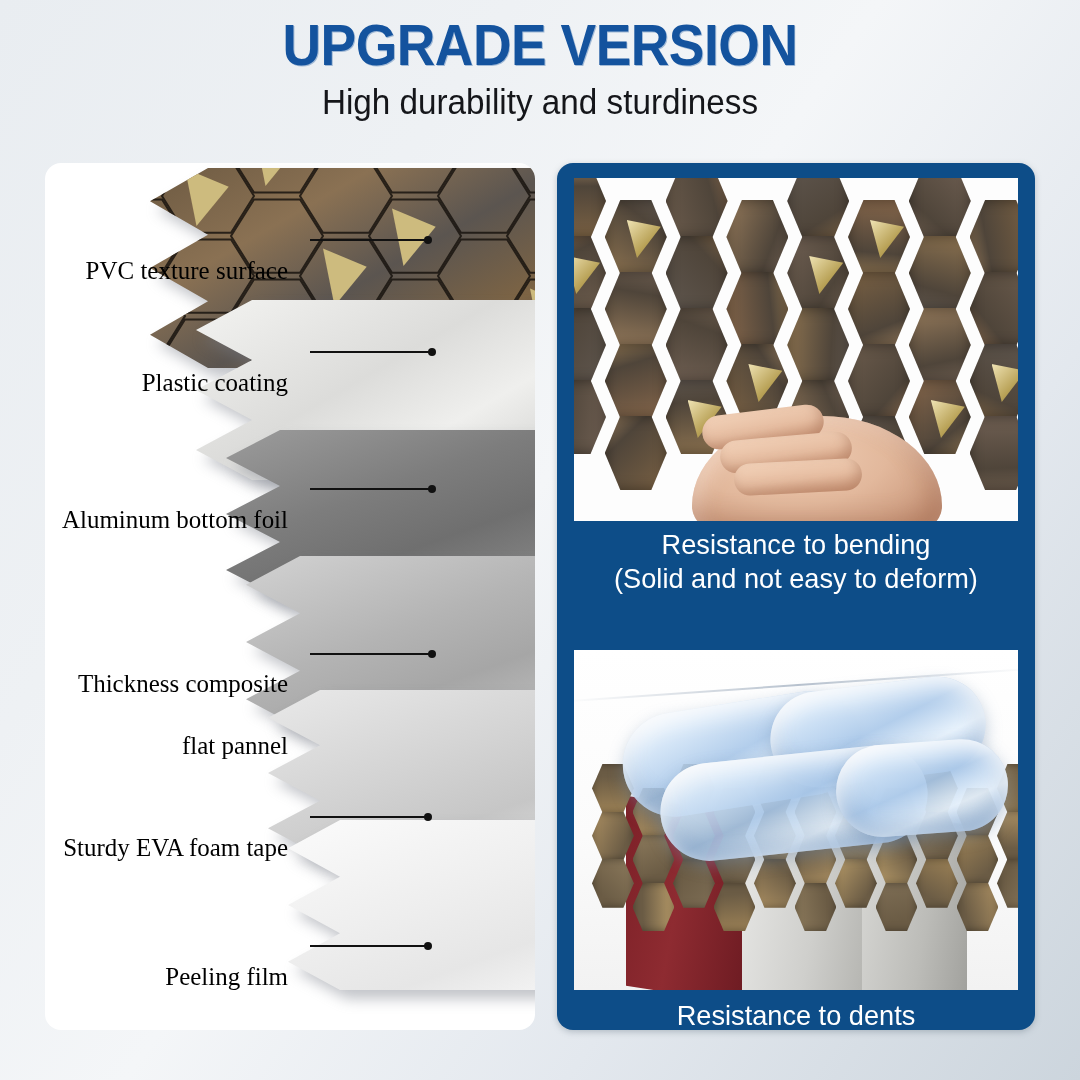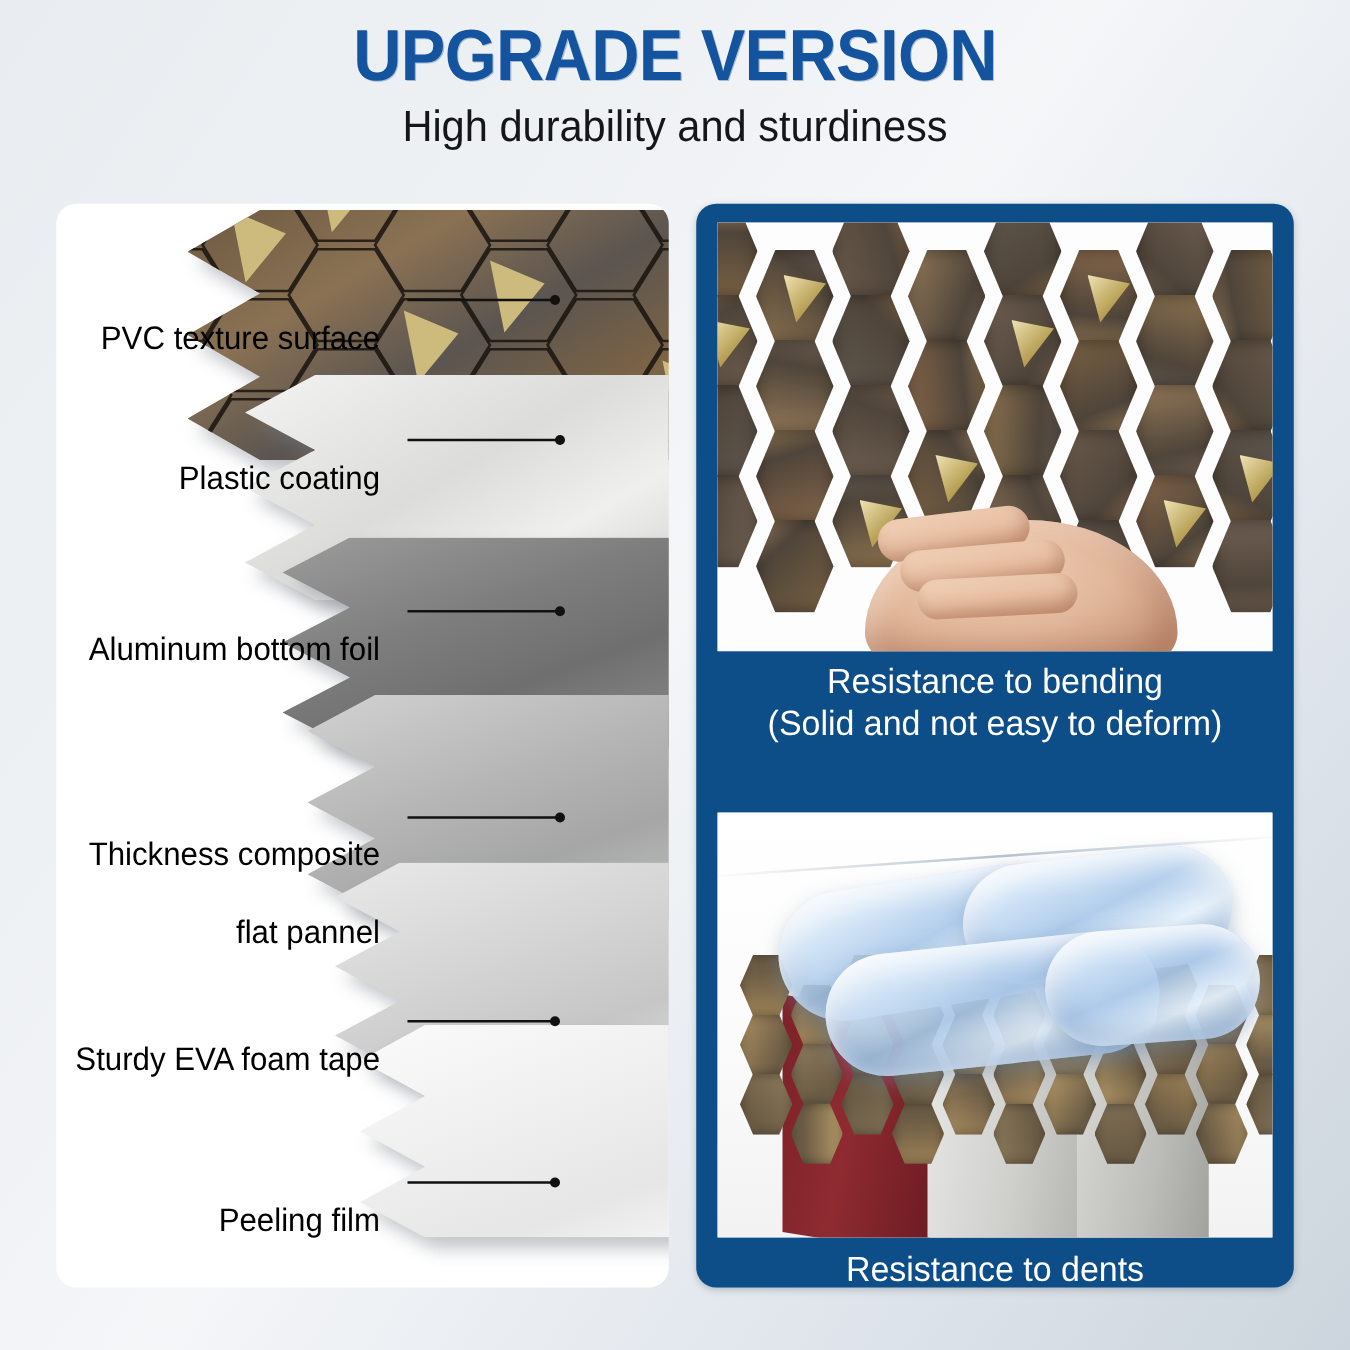--- a/index.html
+++ b/index.html
@@ -27,21 +27,21 @@
     transform:scaleX(.95);
   }
 
   
   .leftcard{
     position:absolute;left:45px;top:163px;width:490px;height:867px;
     background:#fff;border-radius:16px;overflow:hidden;
   }
   .layers{position:absolute;left:0;top:0;width:490px;height:867px;}
 
-  .labels{position:absolute;left:16px;top:0;width:535px;height:867px;}
+  .labels{position:absolute;left:0;top:0;width:535px;height:867px;font-family:Liberation Serif, serif;}
   .lbl{
     position:absolute;
     font-size:26px;line-height:31px;color:#000;
     white-space:pre;transform:scaleX(.96);transform-origin:left center;
   }
   .lbl.r{text-align:right;}
   .lead{position:absolute;height:2px;background:#111;}
   .dot{position:absolute;width:8px;height:8px;border-radius:50%;background:#111;}
 
   

